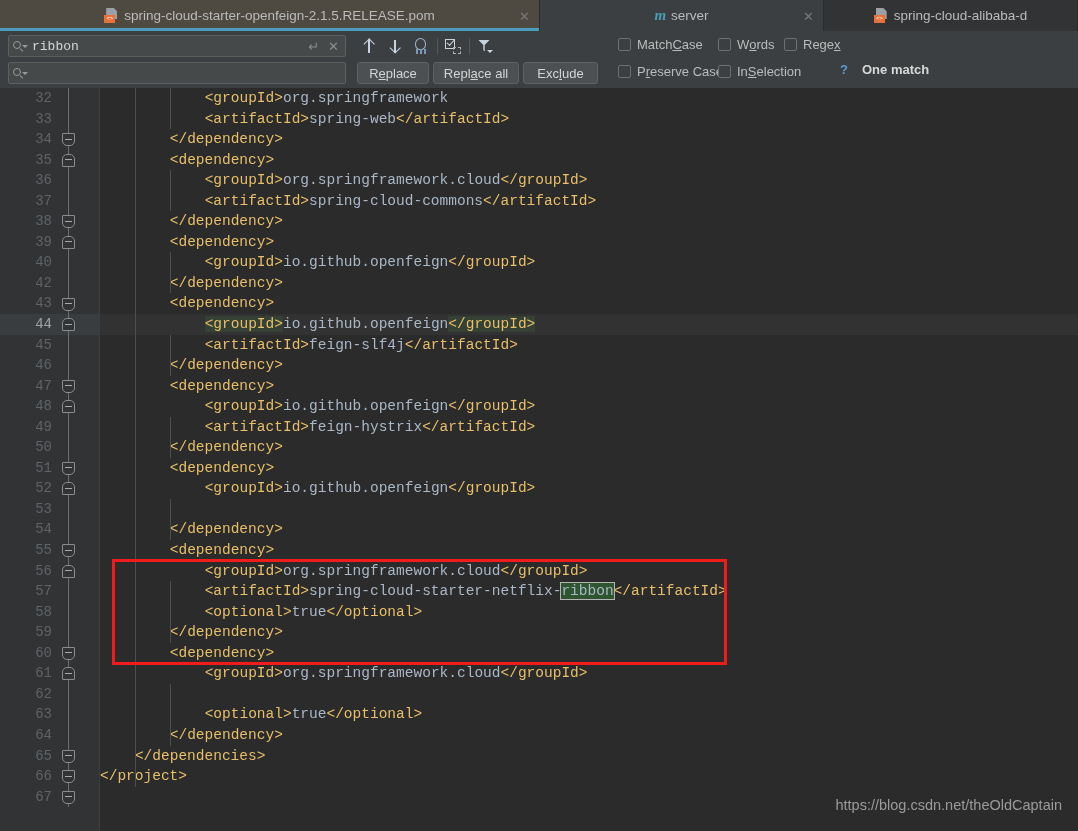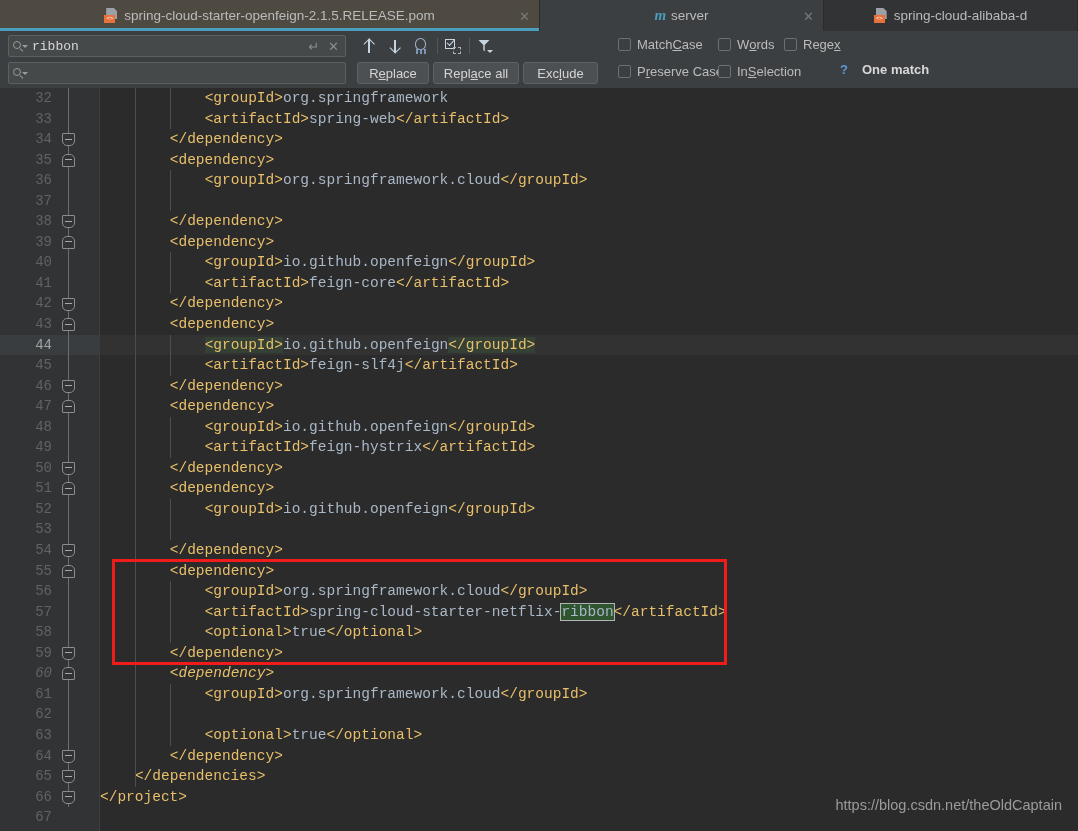--- a/index.html
+++ b/index.html
@@ -599,44 +599,43 @@
 
   <div class="editor">
     <div class="gutter-bg"></div>
     <div class="gutter-sep"></div>
     <div class="code-rows" id="code-rows">
         <div class="row" style="height: 20.55px; line-height: 20.55px;"><span class="lnum">32</span><span class="code" style="left: 204.64px;"><span class="t">&lt;groupId&gt;</span><span class="v">org.springframework</span></span></div>
         <div class="row" style="height: 20.55px; line-height: 20.55px;"><span class="lnum">33</span><span class="code" style="left: 204.64px;"><span class="t">&lt;artifactId&gt;</span><span class="v">spring-web</span><span class="t">&lt;/artifactId&gt;</span></span></div>
         <div class="row" style="height: 20.55px; line-height: 20.55px;"><span class="lnum">34</span><span class="code" style="left: 169.76px;"><span class="t">&lt;/dependency&gt;</span></span></div>
         <div class="row" style="height: 20.55px; line-height: 20.55px;"><span class="lnum">35</span><span class="code" style="left: 169.76px;"><span class="t">&lt;dependency&gt;</span></span></div>
         <div class="row" style="height: 20.55px; line-height: 20.55px;"><span class="lnum">36</span><span class="code" style="left: 204.64px;"><span class="t">&lt;groupId&gt;</span><span class="v">org.springframework.cloud</span><span class="t">&lt;/groupId&gt;</span></span></div>
-        <div class="row" style="height: 20.55px; line-height: 20.55px;"><span class="lnum">37</span></div>
+        <div class="row" style="height: 20.55px; line-height: 20.55px;"><span class="lnum">37</span><span class="code" style="left: 204.64px;"><span class="t">&lt;artifactId&gt;</span><span class="v">spring-cloud-commons</span><span class="t">&lt;/artifactId&gt;</span></span></div>
         <div class="row" style="height: 20.55px; line-height: 20.55px;"><span class="lnum">38</span><span class="code" style="left: 169.76px;"><span class="t">&lt;/dependency&gt;</span></span></div>
         <div class="row" style="height: 20.55px; line-height: 20.55px;"><span class="lnum">39</span><span class="code" style="left: 169.76px;"><span class="t">&lt;dependency&gt;</span></span></div>
         <div class="row" style="height: 20.55px; line-height: 20.55px;"><span class="lnum">40</span><span class="code" style="left: 204.64px;"><span class="t">&lt;groupId&gt;</span><span class="v">io.github.openfeign</span><span class="t">&lt;/groupId&gt;</span></span></div>
-        <div class="row" style="height: 20.55px; line-height: 20.55px;"><span class="lnum">41</span><span class="code" style="left: 204.64px;"><span class="t">&lt;artifactId&gt;</span><span class="v">feign-core</span><span class="t">&lt;/artifactId&gt;</span></span></div>
         <div class="row" style="height: 20.55px; line-height: 20.55px; padding-left: 31px;"><span class="lnum">42</span><span class="code" style="left: 169.76px;"><span class="t">&lt;/dependency&gt;</span></span></div>
         <div class="row" style="height: 20.55px; line-height: 20.55px;"><span class="lnum">43</span><span class="code" style="left: 169.76px;"><span class="t">&lt;dependency&gt;</span></span></div>
         <div class="row" style="height: 20.55px; line-height: 20.55px; padding-left: 6px;"><div class="caretrow"></div><div class="caretrow-num"></div><span class="lnum cur">44</span><span class="code" style="left: 204.64px;"><span class="t hl">&lt;groupId&gt;</span><span class="v">io.github.openfeign</span><span class="t hl">&lt;/groupId&gt;</span></span></div>
         <div class="row" style="height: 20.55px; line-height: 20.55px;"><span class="lnum">45</span><span class="code" style="left: 204.64px;"><span class="t">&lt;artifactId&gt;</span><span class="v">feign-slf4j</span><span class="t">&lt;/artifactId&gt;</span></span></div>
         <div class="row" style="height: 20.55px; line-height: 20.55px;"><span class="lnum">46</span><span class="code" style="left: 169.76px;"><span class="t">&lt;/dependency&gt;</span></span></div>
         <div class="row" style="height: 20.55px; line-height: 20.55px;"><span class="lnum">47</span><span class="code" style="left: 169.76px;"><span class="t">&lt;dependency&gt;</span></span></div>
         <div class="row" style="height: 20.55px; line-height: 20.55px;"><span class="lnum">48</span><span class="code" style="left: 204.64px;"><span class="t">&lt;groupId&gt;</span><span class="v">io.github.openfeign</span><span class="t">&lt;/groupId&gt;</span></span></div>
         <div class="row" style="height: 20.55px; line-height: 20.55px;"><span class="lnum">49</span><span class="code" style="left: 204.64px;"><span class="t">&lt;artifactId&gt;</span><span class="v">feign-hystrix</span><span class="t">&lt;/artifactId&gt;</span></span></div>
         <div class="row" style="height: 20.55px; line-height: 20.55px;"><span class="lnum">50</span><span class="code" style="left: 169.76px;"><span class="t">&lt;/dependency&gt;</span></span></div>
         <div class="row" style="height: 20.55px; line-height: 20.55px;"><span class="lnum">51</span><span class="code" style="left: 169.76px;"><span class="t">&lt;dependency&gt;</span></span></div>
         <div class="row" style="height: 20.55px; line-height: 20.55px;"><span class="lnum">52</span><span class="code" style="left: 204.64px;"><span class="t">&lt;groupId&gt;</span><span class="v">io.github.openfeign</span><span class="t">&lt;/groupId&gt;</span></span></div>
         <div class="row" style="height: 20.55px; line-height: 20.55px;"><span class="lnum">53</span></div>
         <div class="row" style="height: 20.55px; line-height: 20.55px;"><span class="lnum">54</span><span class="code" style="left: 169.76px;"><span class="t">&lt;/dependency&gt;</span></span></div>
         <div class="row" style="height: 20.55px; line-height: 20.55px;"><span class="lnum">55</span><span class="code" style="left: 169.76px;"><span class="t">&lt;dependency&gt;</span></span></div>
         <div class="row" style="height: 20.55px; line-height: 20.55px;"><span class="lnum">56</span><span class="code" style="left: 204.64px;"><span class="t">&lt;groupId&gt;</span><span class="v">org.springframework.cloud</span><span class="t">&lt;/groupId&gt;</span></span></div>
         <div class="row" style="height: 20.55px; line-height: 20.55px;"><span class="lnum">57</span><span class="code" style="left: 204.64px;"><span class="t">&lt;artifactId&gt;</span><span class="v">spring-cloud-starter-netflix-</span><span class="v match">ribbon</span><span class="t">&lt;/artifactId&gt;</span></span></div>
         <div class="row" style="height: 20.55px; line-height: 20.55px;"><span class="lnum">58</span><span class="code" style="left: 204.64px;"><span class="t">&lt;optional&gt;</span><span class="v">true</span><span class="t">&lt;/optional&gt;</span></span></div>
         <div class="row" style="height: 20.55px; line-height: 20.55px;"><span class="lnum">59</span><span class="code" style="left: 169.76px;"><span class="t">&lt;/dependency&gt;</span></span></div>
-        <div class="row" style="height: 20.55px; line-height: 20.55px; font-style: italic;"><span class="lnum">60</span><span class="code" style="left: 169.76px;"><span class="t">&lt;dependency&gt;</span></span></div>
+        <div class="row" style="height: 20.55px; line-height: 20.55px;"><span class="lnum">60</span><span class="code" style="left: 169.76px;"><span class="t">&lt;dependency&gt;</span></span></div>
         <div class="row" style="height: 20.55px; line-height: 20.55px;"><span class="lnum">61</span><span class="code" style="left: 204.64px;"><span class="t">&lt;groupId&gt;</span><span class="v">org.springframework.cloud</span><span class="t">&lt;/groupId&gt;</span></span></div>
         <div class="row" style="height: 20.55px; line-height: 20.55px;"><span class="lnum">62</span></div>
         <div class="row" style="height: 20.55px; line-height: 20.55px;"><span class="lnum">63</span><span class="code" style="left: 204.64px;"><span class="t">&lt;optional&gt;</span><span class="v">true</span><span class="t">&lt;/optional&gt;</span></span></div>
         <div class="row" style="height: 20.55px; line-height: 20.55px; padding-left: 48px;"><span class="lnum">64</span><span class="code" style="left: 169.76px;"><span class="t">&lt;/dependency&gt;</span></span></div>
         <div class="row" style="height: 20.55px; line-height: 20.55px;"><span class="lnum">65</span><span class="code" style="left: 134.88px;"><span class="t">&lt;/dependencies&gt;</span></span></div>
         <div class="row" style="height: 20.55px; line-height: 20.55px;"><span class="lnum">66</span><span class="code" style="left: 100px;"><span class="t">&lt;/project&gt;</span></span></div>
         <div class="row" style="height: 20.55px; line-height: 20.55px;"><span class="lnum">67</span><span class="code" style="left: 100px;"></span></div>
       </div>
     <div id="fold-layer">
         <div class="fold-line" style="top: 0px; height: 719.25px;"></div>

